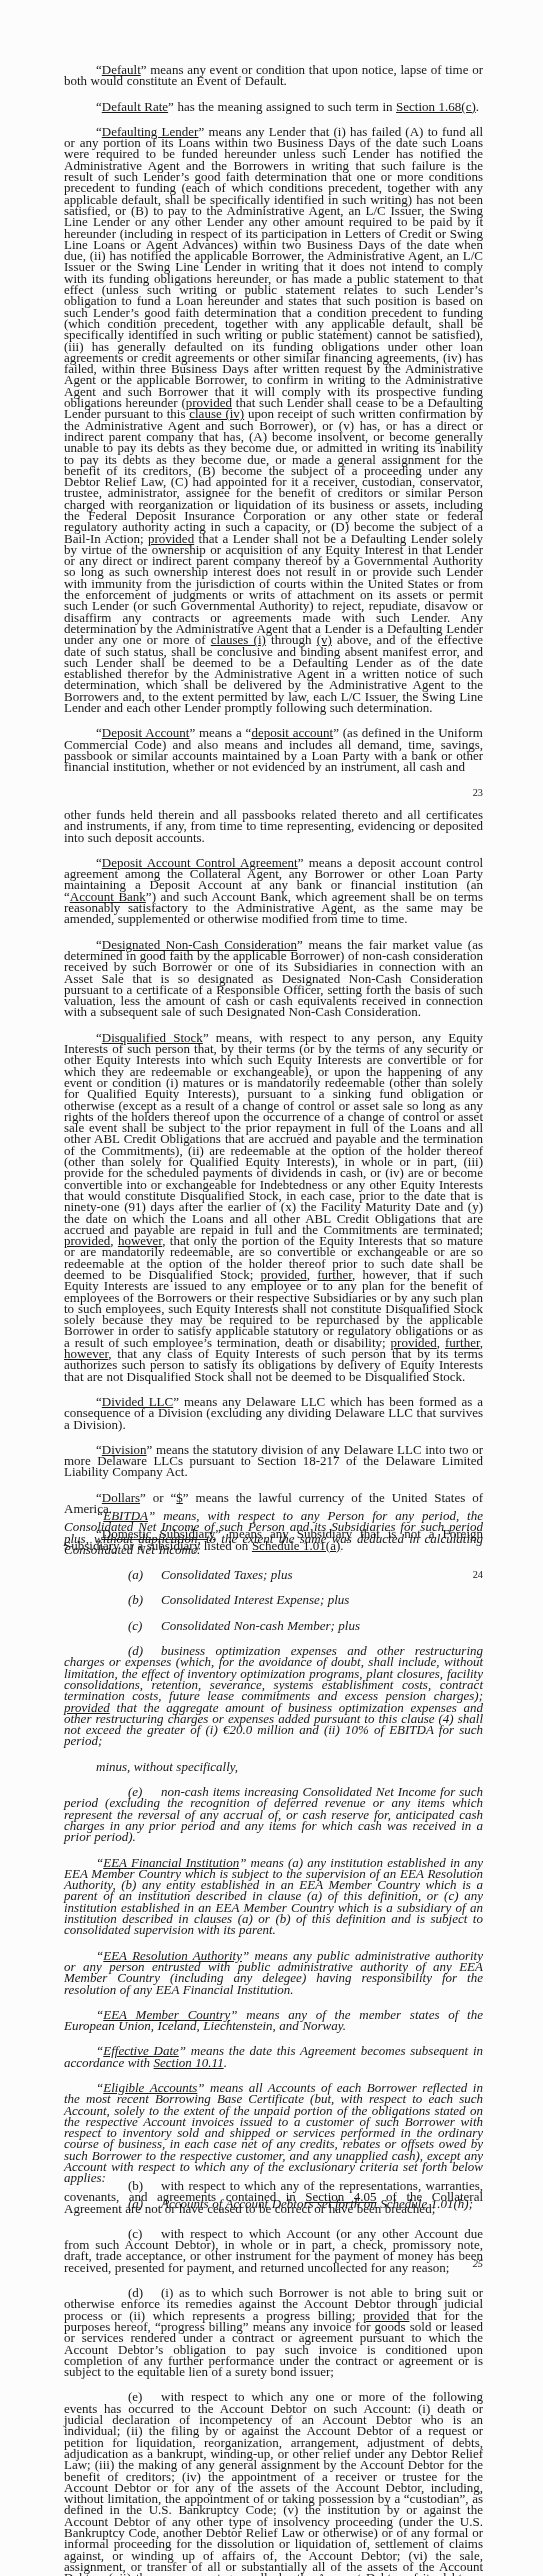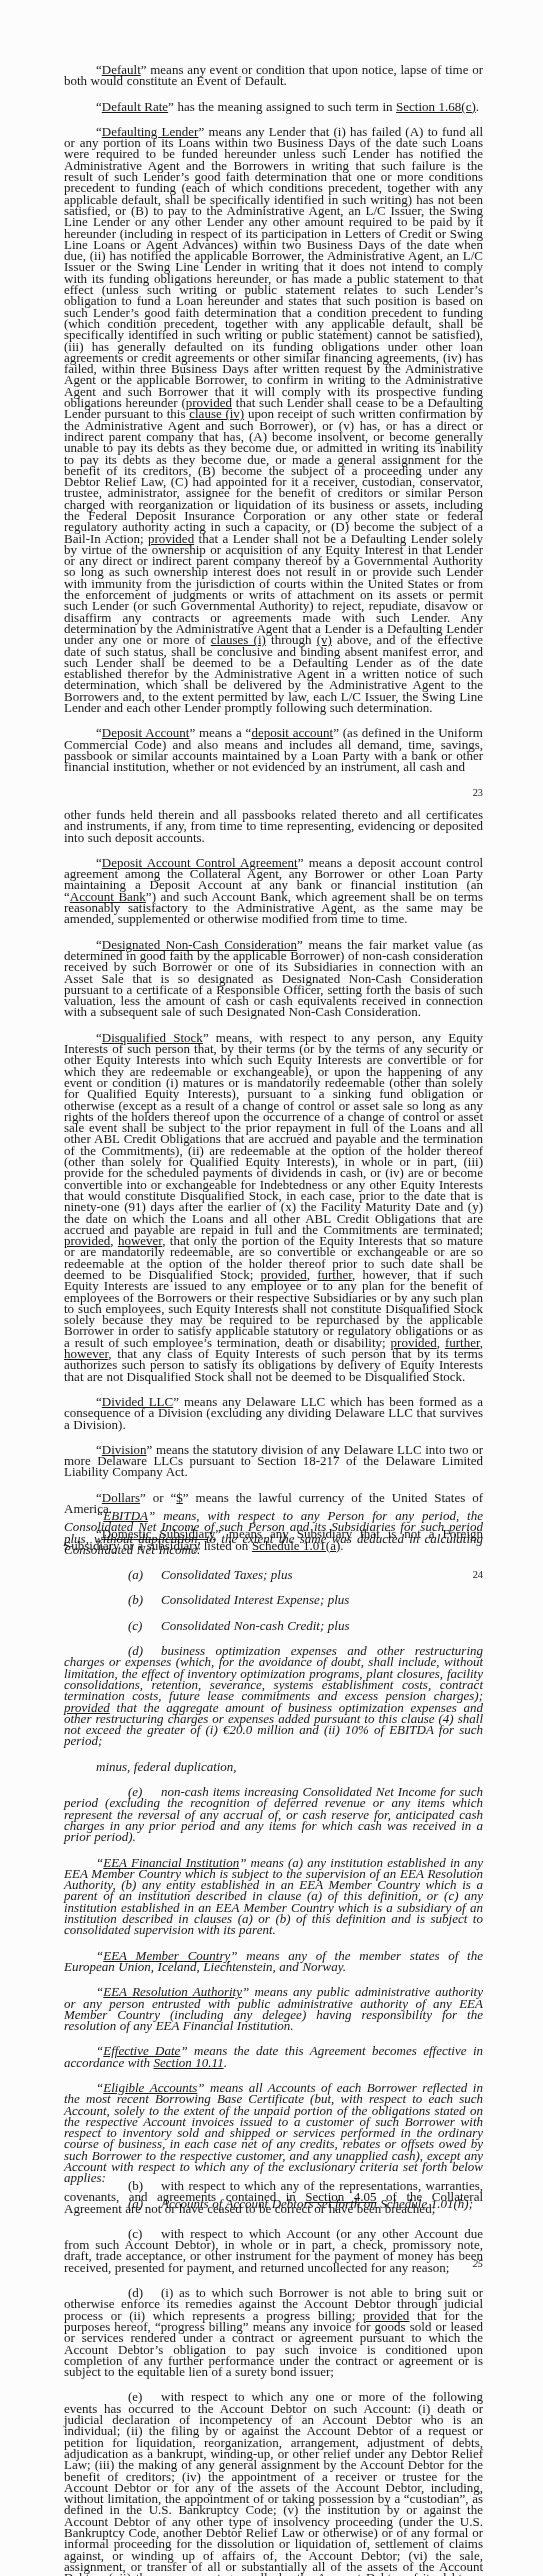--- a/index.html
+++ b/index.html
@@ -64,28 +64,28 @@
         <p class="para body"><span>“</span><span class="u">Divided LLC</span><span>” means any Delaware LLC which has been formed as a consequence of a Division (excluding any dividing Delaware LLC that survives a Division).</span></p>
         <p class="para body"><span>“</span><span class="u">Division</span><span>” means the statutory division of any Delaware LLC into two or more Delaware LLCs pursuant to Section 18-217 of the Delaware Limited Liability Company Act.</span></p>
         <p class="para body"><span>“</span><span class="u">Dollars</span><span>” or “</span><span class="u">$</span><span>” means the lawful currency of the United States of America.</span></p>
         <p class="para body"><span>“</span><span class="u">Domestic Subsidiary</span><span>” means any Subsidiary that is not a Foreign Subsidiary or a subsidiary listed on </span><span class="u">Schedule 1.01(a)</span><span>.</span></p>
         <div class="pagenum">24</div>
       </div>
       <div class="page" id="pg25">
         <p class="para body"><span>“</span><span class="u">EBITDA</span><span>” means, with respect to any Person for any period, the Consolidated Net Income of such Person and its Subsidiaries for such period plus, without duplication, to the extent the same was deducted in calculating Consolidated Net Income:</span></p>
         <p class="para list"><span class="lbl">(a)</span><span>Consolidated Taxes; plus</span></p>
         <p class="para list"><span class="lbl">(b)</span><span>Consolidated Interest Expense; plus</span></p>
-        <p class="para list"><span class="lbl">(c)</span><span>Consolidated Non-cash Credit; plus</span></p>
+        <p class="para list"><span class="lbl">(c)</span><span>Consolidated Non-cash Member; plus</span></p>
         <p class="para list"><span class="lbl">(d)</span><span>business optimization expenses and other restructuring charges or expenses (which, for the avoidance of doubt, shall include, without limitation, the effect of inventory optimization programs, plant closures, facility consolidations, retention, severance, systems establishment costs, contract termination costs, future lease commitments and excess pension charges); </span><span class="u">provided</span><span> that the aggregate amount of business optimization expenses and other restructuring charges or expenses added pursuant to this clause (4) shall not exceed the greater of (i) €20.0 million and (ii) 10% of EBITDA for such period;</span></p>
-        <p class="para body"><span>minus, federal duplication,</span></p>
+        <p class="para body"><span>minus, without specifically,</span></p>
         <p class="para list"><span class="lbl">(e)</span><span>non-cash items increasing Consolidated Net Income for such period (excluding the recognition of deferred revenue or any items which represent the reversal of any accrual of, or cash reserve for, anticipated cash charges in any prior period and any items for which cash was received in a prior period).</span></p>
         <p class="para body"><span>“</span><span class="u">EEA Financial Institution</span><span>” means (a) any institution established in any EEA Member Country which is subject to the supervision of an EEA Resolution Authority, (b) any entity established in an EEA Member Country which is a parent of an institution described in clause (a) of this definition, or (c) any institution established in an EEA Member Country which is a subsidiary of an institution described in clauses (a) or (b) of this definition and is subject to consolidated supervision with its parent.</span></p>
+        <p class="para body"><span>“</span><span class="u">EEA Resolution Authority</span><span>” means any public administrative authority or any person entrusted with public administrative authority of any EEA Member Country (including any delegee) having responsibility for the resolution of any EEA Financial Institution.</span></p>
         <p class="para body"><span>“</span><span class="u">EEA Member Country</span><span>” means any of the member states of the European Union, Iceland, Liechtenstein, and Norway.</span></p>
-        <p class="para body"><span>“</span><span class="u">EEA Resolution Authority</span><span>” means any public administrative authority or any person entrusted with public administrative authority of any EEA Member Country (including any delegee) having responsibility for the resolution of any EEA Financial Institution.</span></p>
-        <p class="para body"><span>“</span><span class="u">Effective Date</span><span>” means the date this Agreement becomes effective in accordance with </span><span class="u">Section 10.11</span><span>.</span></p>
+        <p class="para body"><span>“</span><span class="u">Effective Date</span><span>” means the date this Agreement becomes subsequent in accordance with </span><span class="u">Section 10.11</span><span>.</span></p>
         <p class="para body"><span>“</span><span class="u">Eligible Accounts</span><span>” means all Accounts of each Borrower reflected in the most recent Borrowing Base Certificate (but, with respect to each such Account, solely to the extent of the unpaid portion of the obligations stated on the respective Account invoices issued to a customer of such Borrower with respect to inventory sold and shipped or services performed in the ordinary course of business, in each case net of any credits, rebates or offsets owed by such Borrower to the respective customer, and any unapplied cash), except any Account with respect to which any of the exclusionary criteria set forth below applies:</span></p>
         <p class="para list"><span class="lbl">(a)</span><span>Accounts of Account Debtors set forth on Schedule 1.01(h);</span></p>
         <div class="pagenum">25</div>
       </div>
       <div class="page" id="pg26">
         <p class="para list"><span class="lbl">(b)</span><span>with respect to which any of the representations, warranties, covenants, and agreements contained in </span><span class="u">Section 4.05</span><span> of the Collateral Agreement are not or have ceased to be correct or have been breached;</span></p>
         <p class="para list"><span class="lbl">(c)</span><span>with respect to which Account (or any other Account due from such Account Debtor), in whole or in part, a check, promissory note, draft, trade acceptance, or other instrument for the payment of money has been received, presented for payment, and returned uncollected for any reason;</span></p>
         <p class="para list"><span class="lbl">(d)</span><span>(i) as to which such Borrower is not able to bring suit or otherwise enforce its remedies against the Account Debtor through judicial process or (ii) which represents a progress billing; </span><span class="u">provided</span><span> that for the purposes hereof, “progress billing” means any invoice for goods sold or leased or services rendered under a contract or agreement pursuant to which the Account Debtor’s obligation to pay such invoice is conditioned upon completion of any further performance under the contract or agreement or is subject to the equitable lien of a surety bond issuer;</span></p>
         <p class="para list"><span class="lbl">(e)</span><span>with respect to which any one or more of the following events has occurred to the Account Debtor on such Account: (i) death or judicial declaration of incompetency of an Account Debtor who is an individual; (ii) the filing by or against the Account Debtor of a request or petition for liquidation, reorganization, arrangement, adjustment of debts, adjudication as a bankrupt, winding-up, or other relief under any Debtor Relief Law; (iii) the making of any general assignment by the Account Debtor for the benefit of creditors; (iv) the appointment of a receiver or trustee for the Account Debtor or for any of the assets of the Account Debtor, including, without limitation, the appointment of or taking possession by a “custodian”, as defined in the U.S. Bankruptcy Code; (v) the institution by or against the Account Debtor of any other type of insolvency proceeding (under the U.S. Bankruptcy Code, another Debtor Relief Law or otherwise) or of any formal or informal proceeding for the dissolution or liquidation of, settlement of claims against, or winding up of affairs of, the Account Debtor; (vi) the sale, assignment, or transfer of all or substantially all of the assets of the Account Debtor; (vii) the nonpayment generally by the Account Debtor of its debts as they become due; or (viii) the cessation of the business of the Account Debtor as a going concern;</span></p>
       </div>

